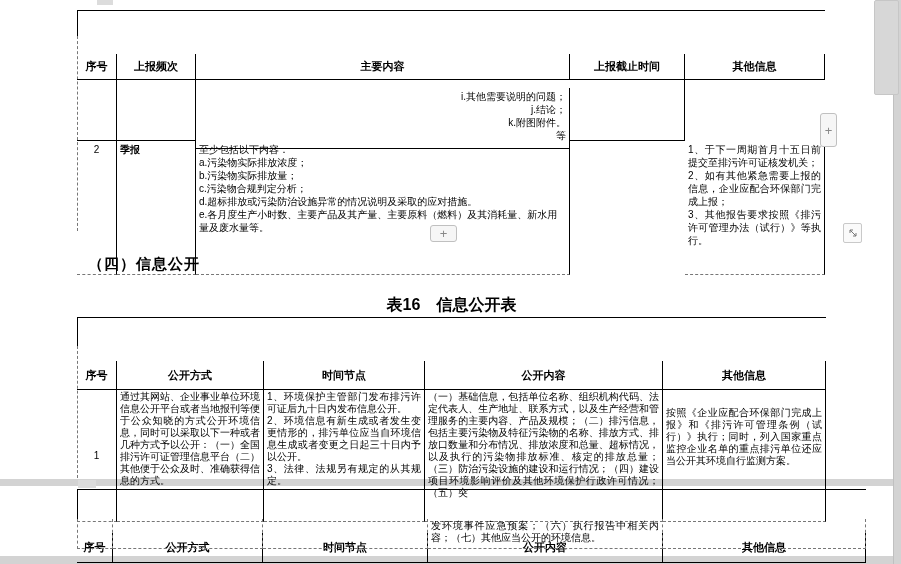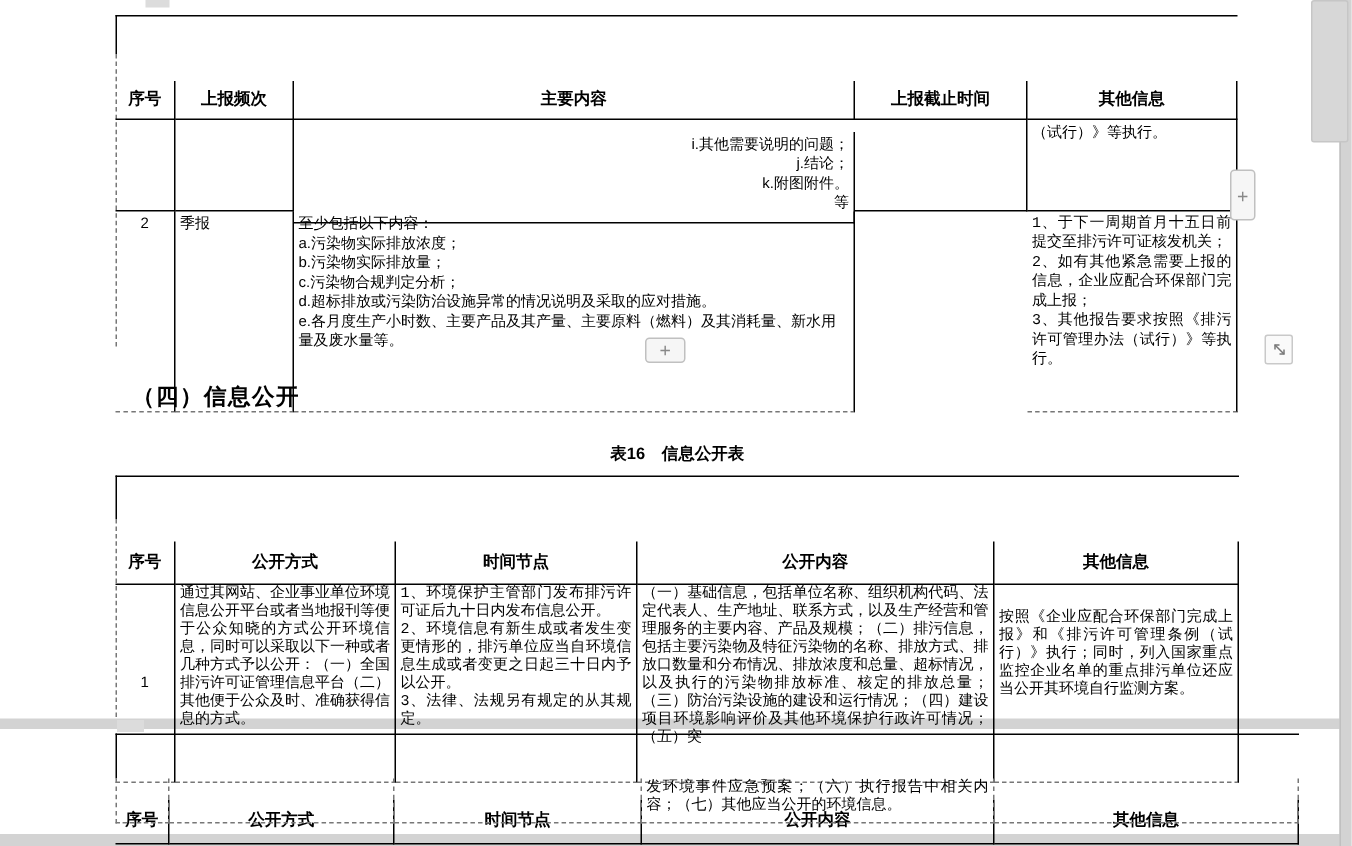--- a/index.html
+++ b/index.html
@@ -15,31 +15,31 @@
   .c{
     position:absolute;box-sizing:border-box;
     font-size:10px;line-height:13px;padding:2px 3px;
     white-space:pre-wrap;overflow:hidden;color:#000;
   }
   .t2c{line-height:12px;padding:1px 3px;}
   .hd{
     display:flex;align-items:center;justify-content:center;
     font-weight:bold;font-size:11px;white-space:nowrap;padding:0;
   }
-  .just{text-align:justify;font-family:Liberation Mono, monospace;}
+  .just{text-align:justify;}
   .ctr{text-align:center;}
   .br{border-right:1px solid #000;margin-top:44px;}
   .bb{border-bottom:1px solid #000;}
   .brd{border-right:1px dashed #777;}
   .bbd{border-bottom:1px dashed #777;}
   .topline{border-top:1px solid #000;}
   .leftsolid{border-left:1px solid #000;}
   .leftdash{border-left:1px dashed #777;}
   .heading{font-size:15px;font-weight:bold;letter-spacing:1px;}
-  .caption{font-size:11px;font-weight:bold;text-align:center;}
+  .caption{font-size:16px;font-weight:bold;text-align:center;}
   .plusbtn{
     display:flex;align-items:center;justify-content:center;
     background:#f6f6f6;border:1px solid #c0c0c0;border-radius:3px;
     color:#888;font-size:13px;line-height:1;cursor:pointer;
   }
   .handlebtn{
     display:flex;align-items:center;justify-content:center;
     background:#fafafa;border:1px solid #c9c9c9;border-radius:2px;
   }
   .thumb{background:#d7d7d7;border:1px solid #c6c6c6;border-radius:2px;}
@@ -70,24 +70,23 @@
   <div class="c hd br bb" style="left:493px;top:0;width:115px;height:26px;">上报截止时间</div>
   <div class="c hd br bb" style="left:608px;top:0;width:140px;height:26px;">其他信息</div>
 
   <div class="c br bb" style="left:0;top:26px;width:40px;height:61px;"></div>
   <div class="c br bb" style="left:40px;top:26px;width:79px;height:61px;"></div>
   <div class="c br bb" style="left:119px;top:34px;width:374px;height:61px;text-align:right;">i.其他需要说明的问题；
 j.结论；
 k.附图附件。
 等</div>
   <div class="c br bb" style="left:493px;top:26px;width:115px;height:61px;"></div>
-  <div class="c br bb" style="left:608px;top:26px;width:140px;height:61px;">（试行）》等执行。</div>
 
   <div class="c br bbd ctr" style="left:0;top:87px;width:40px;height:134px;">2</div>
-  <div class="c br bbd" style="left:40px;top:87px;width:79px;height:134px;">季报</div>
+  <div class="c br bbd" style="left:40px;top:87px;width:79px;height:134px;font-weight:bold;">季报</div>
   <div class="c br bbd" style="left:119px;top:87px;width:374px;height:134px;">至少包括以下内容：
 a.污染物实际排放浓度；
 b.污染物实际排放量；
 c.污染物合规判定分析；
 d.超标排放或污染防治设施异常的情况说明及采取的应对措施。
 e.各月度生产小时数、主要产品及其产量、主要原料（燃料）及其消耗量、新水用量及废水量等。</div>
   <div class="c br bbd just" style="left:608px;top:87px;width:140px;height:134px;">1、于下一周期首月十五日前提交至排污许可证核发机关；
 2、如有其他紧急需要上报的信息，企业应配合环保部门完成上报；
 3、其他报告要求按照《排污许可管理办法（试行）》等执行。</div>
 </div>

